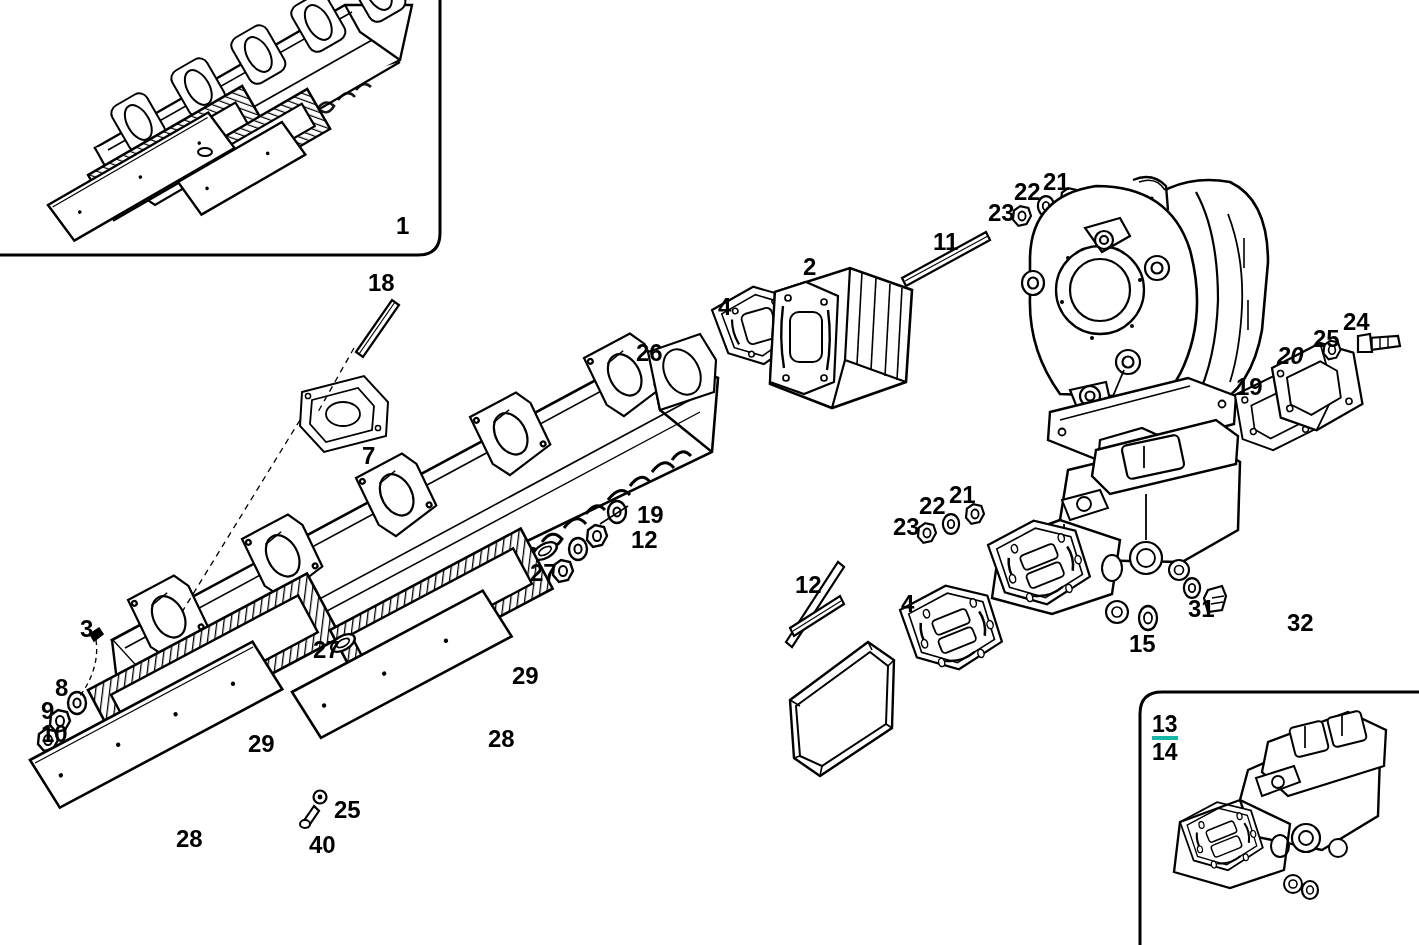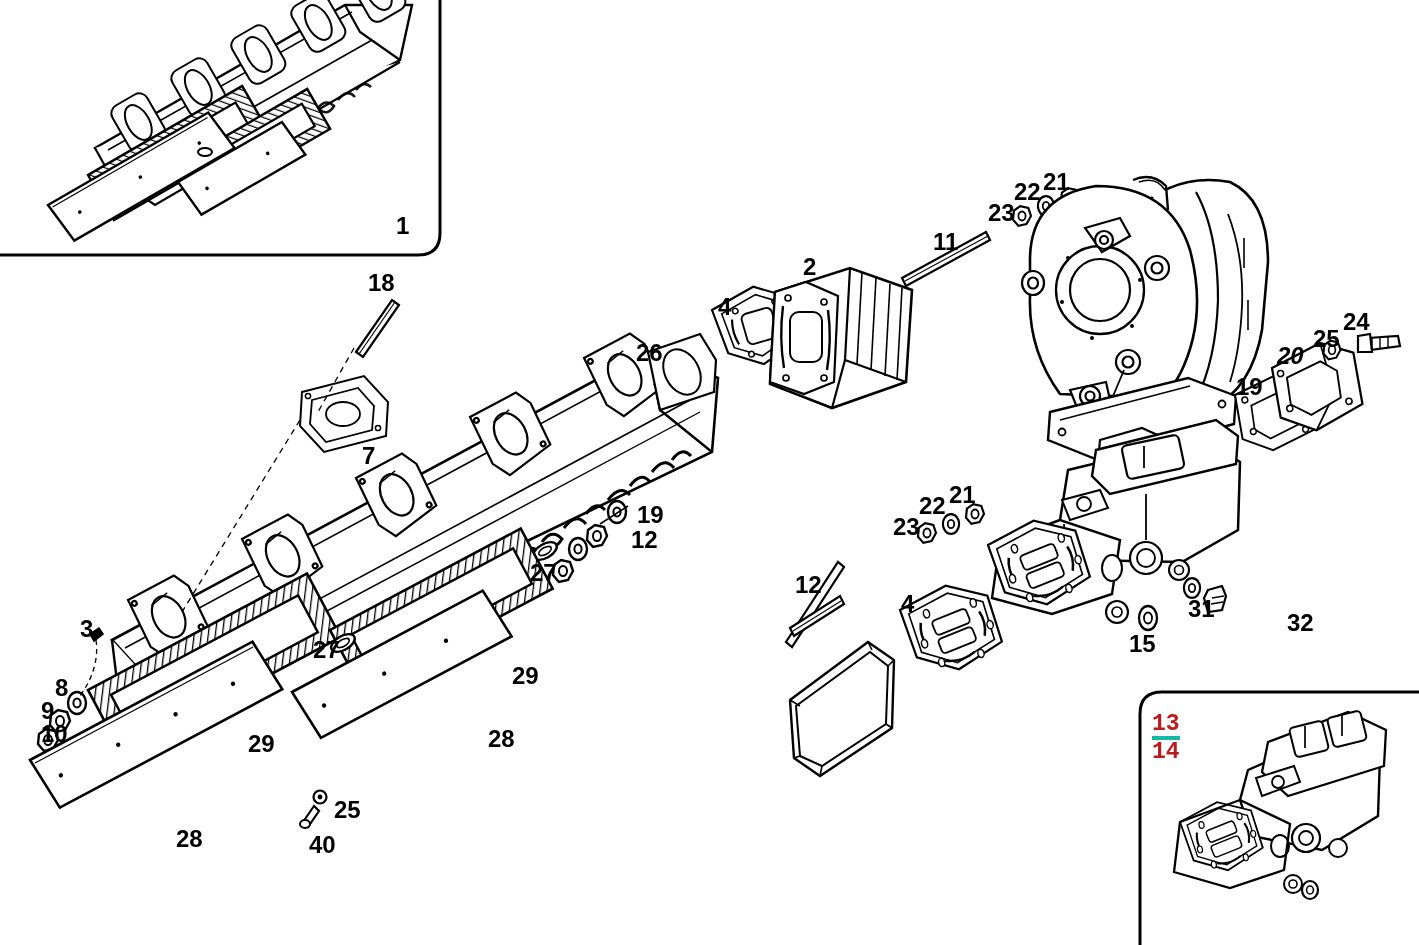--- a/index.html
+++ b/index.html
@@ -3,22 +3,22 @@
 <meta charset="utf-8">
 <style>
   html,body{margin:0;padding:0;background:#ffffff;}
   body{width:1419px;height:945px;overflow:hidden;
        font-family:"Liberation Sans",sans-serif;}
   #stage{position:relative;width:1419px;height:945px;background:#fff;}
   #art{position:absolute;left:0;top:0;}
   .lbl{position:absolute;font-family:"Liberation Sans",sans-serif;
        font-weight:700;color:#000;line-height:1;white-space:nowrap;}
   .lbl.n{font-size:24px;}
-  .frac{position:absolute;font-weight:700;font-size:23px;color:#b91c1c;
-        text-align:center;line-height:1.05;font-family:Liberation Mono, monospace;}
+  .frac{position:absolute;font-weight:700;font-size:23px;color:#000000;
+        text-align:center;line-height:1.05;}
   .frac .bar{border-top:4px solid #14b8a6;}
 </style>
 </head>
 <body>
 
 <div id="stage">
 
 <svg id="art" width="1419" height="945" viewBox="0 0 1419 945">
   <defs>
     <pattern id="hatch" width="7" height="7" patternUnits="userSpaceOnUse" patternTransform="rotate(35)">

